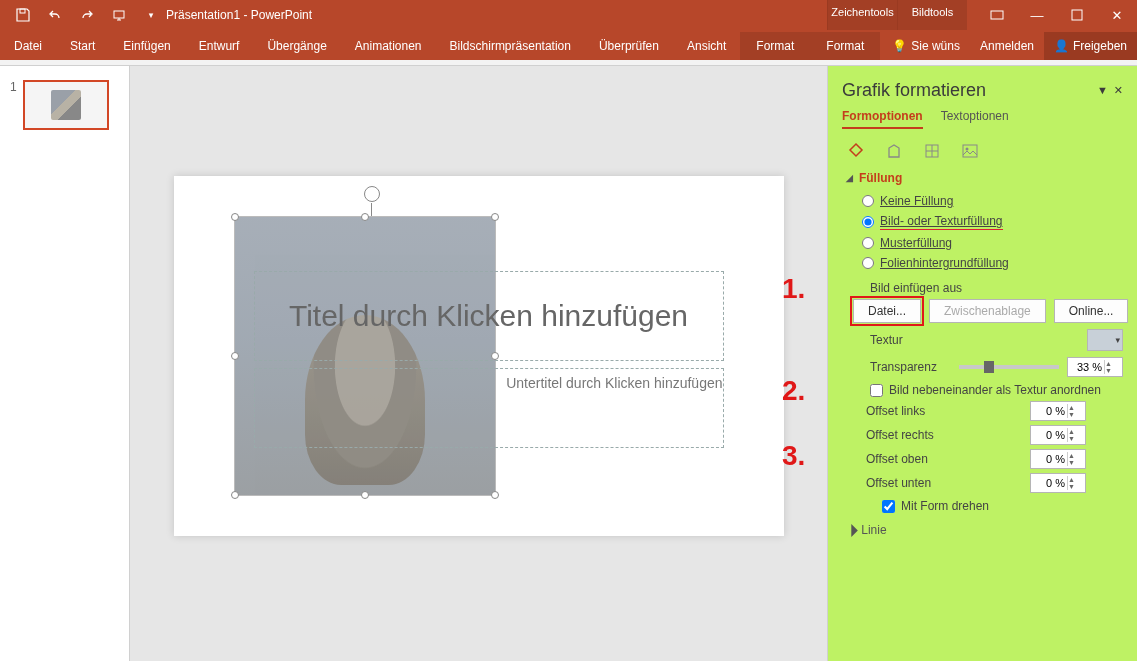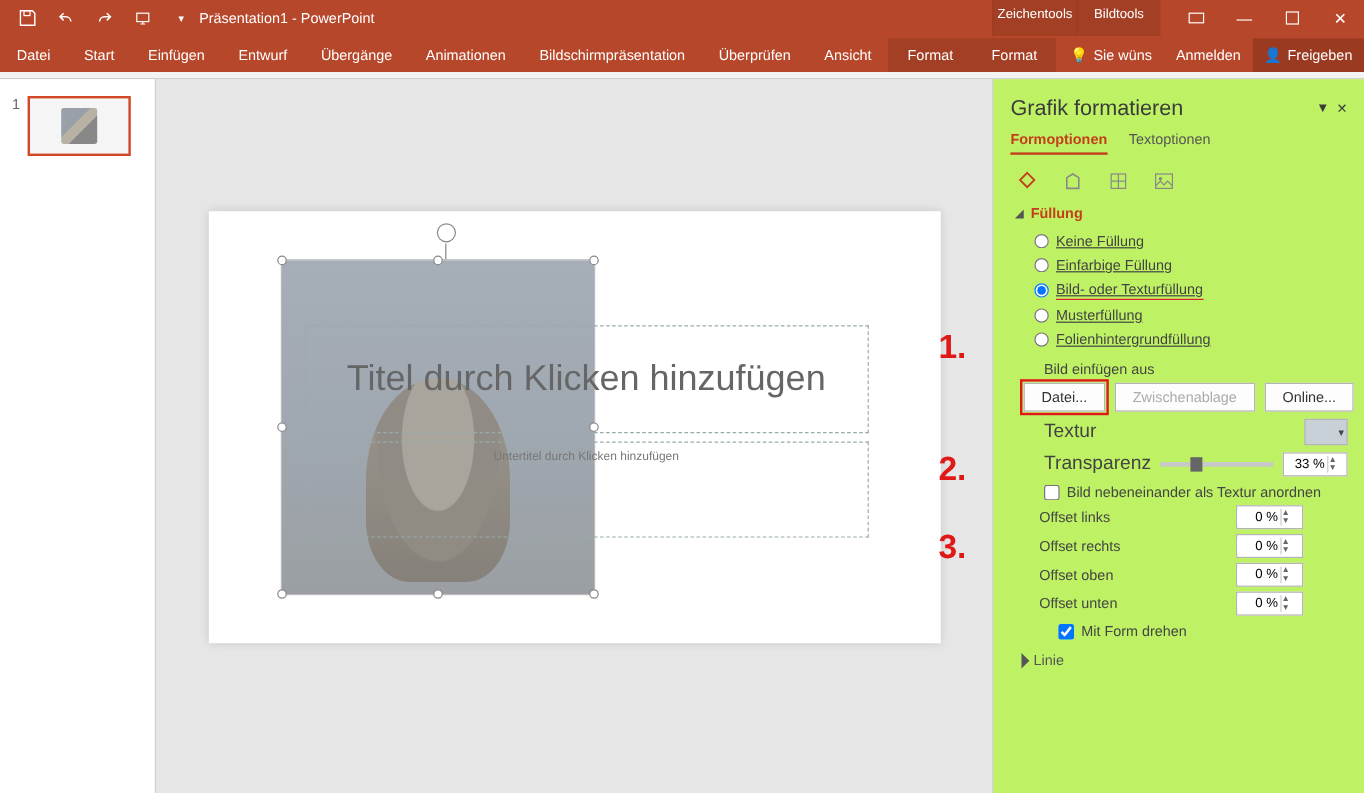--- a/index.html
+++ b/index.html
@@ -37,21 +37,21 @@
 .rot-handle { position: absolute; left: 190px; top: 10px; width: 16px; height: 16px; border: 1.5px solid #888; border-radius: 50%; }
 .rot-handle::before { content: ""; position: absolute; left: 6px; top: 16px; width: 1px; height: 14px; background: #888; }
 .sel-box { position: absolute; left: 60px; top: 40px; width: 262px; height: 280px; border: 1px solid #bbb; }
 .sel-box .h { position: absolute; width: 8px; height: 8px; background: #fff; border: 1px solid #888; border-radius: 50%; }
 .h.tl{left:-4px;top:-4px}.h.tr{right:-4px;top:-4px}.h.bl{left:-4px;bottom:-4px}.h.br{right:-4px;bottom:-4px}
 .h.tm{left:50%;top:-4px;margin-left:-4px}.h.bm{left:50%;bottom:-4px;margin-left:-4px}
 .h.lm{left:-4px;top:50%;margin-top:-4px}.h.rm{right:-4px;top:50%;margin-top:-4px}
 .cat { position: absolute; inset: 0; background: linear-gradient(180deg,#97a0ab 0%, #909aa5 45%, #8a8f93 100%); opacity: 0.85; display:flex; align-items:flex-end; justify-content:center;}
 .cat::after { content:""; width: 120px; height: 170px; background: radial-gradient(ellipse at 50% 30%, #9d968a 35%, #7c766b 36%, #7c766b 60%, transparent 61%), linear-gradient(#8c8578,#6e685d); border-radius: 50% 50% 30% 30%; margin-bottom: 10px; opacity:0.9;}
 .title-ph { position: absolute; left: 80px; top: 95px; width: 470px; height: 90px; border: 1px dashed #9aa; display: flex; align-items: center; justify-content: center; text-align: center; font-size: 30px; font-weight: 300; color: #666; line-height: 1.2; }
-.sub-ph { position: absolute; left: 80px; top: 192px; width: 470px; height: 80px; border: 1px dashed #9aa; text-align: center; padding-top: 6px; font-size: 10px; color: #777; }
+.sub-ph { position: absolute; left: 80px; top: 192px; width: 470px; height: 80px; border: 1px dashed #9aa; text-align: right; padding-top: 6px; font-size: 14px; color: #777; }
 
 
 .pane { width: 310px; background: #bef264; border-left: 1px solid #d0d0d0; padding: 14px 14px 4px 14px; color: #444; font-size: 12px; overflow: hidden; position: relative;}
 .pane-title { font-size: 18px; color: #2b579a; display: flex; justify-content: space-between; align-items: center;}
 .pane-title span { color: #3b3b3b; font-weight: 400;}
 .pane-tabs { display: flex; gap: 18px; font-size: 12px; margin-top: 4px; }
 .pane-tabs .pt { padding: 4px 0; color: #555; }
 .pane-tabs .pt.active { color: #c43e1c; font-weight: 600; border-bottom: 2px solid #c43e1c; }
 .pane-icons { display: flex; gap: 18px; margin: 12px 0 10px 4px; }
 .pane-icons .pi { width: 20px; height: 20px; display:flex; align-items:center; justify-content:center; color:#777; font-size:16px;}
@@ -61,21 +61,21 @@
 .radio-list { margin-left: 20px; }
 .radio-list label { display: flex; align-items: center; gap: 6px; padding: 3px 0; font-size: 12px; color: #444; text-decoration: underline; }
 .radio-list input[type=radio]{ width:12px; height:12px; }
 .underlined { border-bottom: 1.5px solid #d23; display:inline-block; padding-bottom:1px;}
 .sublabel { margin: 8px 0 4px 28px; font-size: 12px; color: #444; }
 .btn-row { display: flex; gap: 8px; margin-left: 11px; }
 .btn { border: 1px solid #b5b5b5; background: #fdfdfd; padding: 4px 14px; font-size: 12px; color: #333; }
 .btn.disabled { color: #aaa; }
 .btn.hl { outline: 2.5px solid #e01818; outline-offset: 1px; }
 .form-row { display: flex; align-items: center; gap: 8px; margin: 6px 0 0 28px; }
-.form-row .lbl { flex: 1; font-size: 16px; }
+.form-row .lbl { flex: 1; font-size: 12px; }
 .form-row .ctrl { display: flex; align-items: center; }
 .texture-btn { width: 36px; height: 22px; border: 1px solid #b5b5b5; background: #c8d0d8; display:flex; align-items:center; justify-content:flex-end; padding-right:2px; font-size:9px;}
 .slider { width: 100px; height: 4px; background: #c8c8c8; position: relative; }
 .slider .knob { position: absolute; left: 25px; top: -4px; width: 10px; height: 12px; background: #666; }
 .spin { width: 56px; height: 20px; border: 1px solid #b5b5b5; background: #fff; display: flex; align-items: center; }
 .spin input { border: none; width: 36px; font-size: 11px; text-align: right; padding-right: 2px; }
 .spin .arrows { width: 16px; display: flex; flex-direction: column; font-size: 7px; color: #666; border-left: 1px solid #ccc; }
 .check-row { display: flex; align-items: center; gap: 6px; margin: 6px 0 0 28px; font-size: 12px; }
 .offset-group { margin-left: 24px; }
 .offset-row { display: flex; align-items: center; justify-content: space-between; margin: 4px 0; width: 220px; font-size: 12px;}
@@ -235,24 +235,20 @@
     <div class="section-head">
         <span class="tri">◢</span>
         <span>Füllung</span>
       </div>
     <div class="radio-list">
       <label>
           <input type="radio" name="fill" style="">
           <span>Keine Füllung</span>
         </label>
       <label>
-          <input type="radio" name="fill" style="">
-          <span>Einfarbige Füllung</span>
-        </label>
-      <label>
           <input type="radio" name="fill" checked="" style="">
           <span class="underlined">Bild- oder Texturfüllung</span>
         </label>
       <label>
           <input type="radio" name="fill" style="">
           <span>Musterfüllung</span>
         </label>
       <label>
           <input type="radio" name="fill" style="">
           <span>Folienhintergrundfüllung</span>

